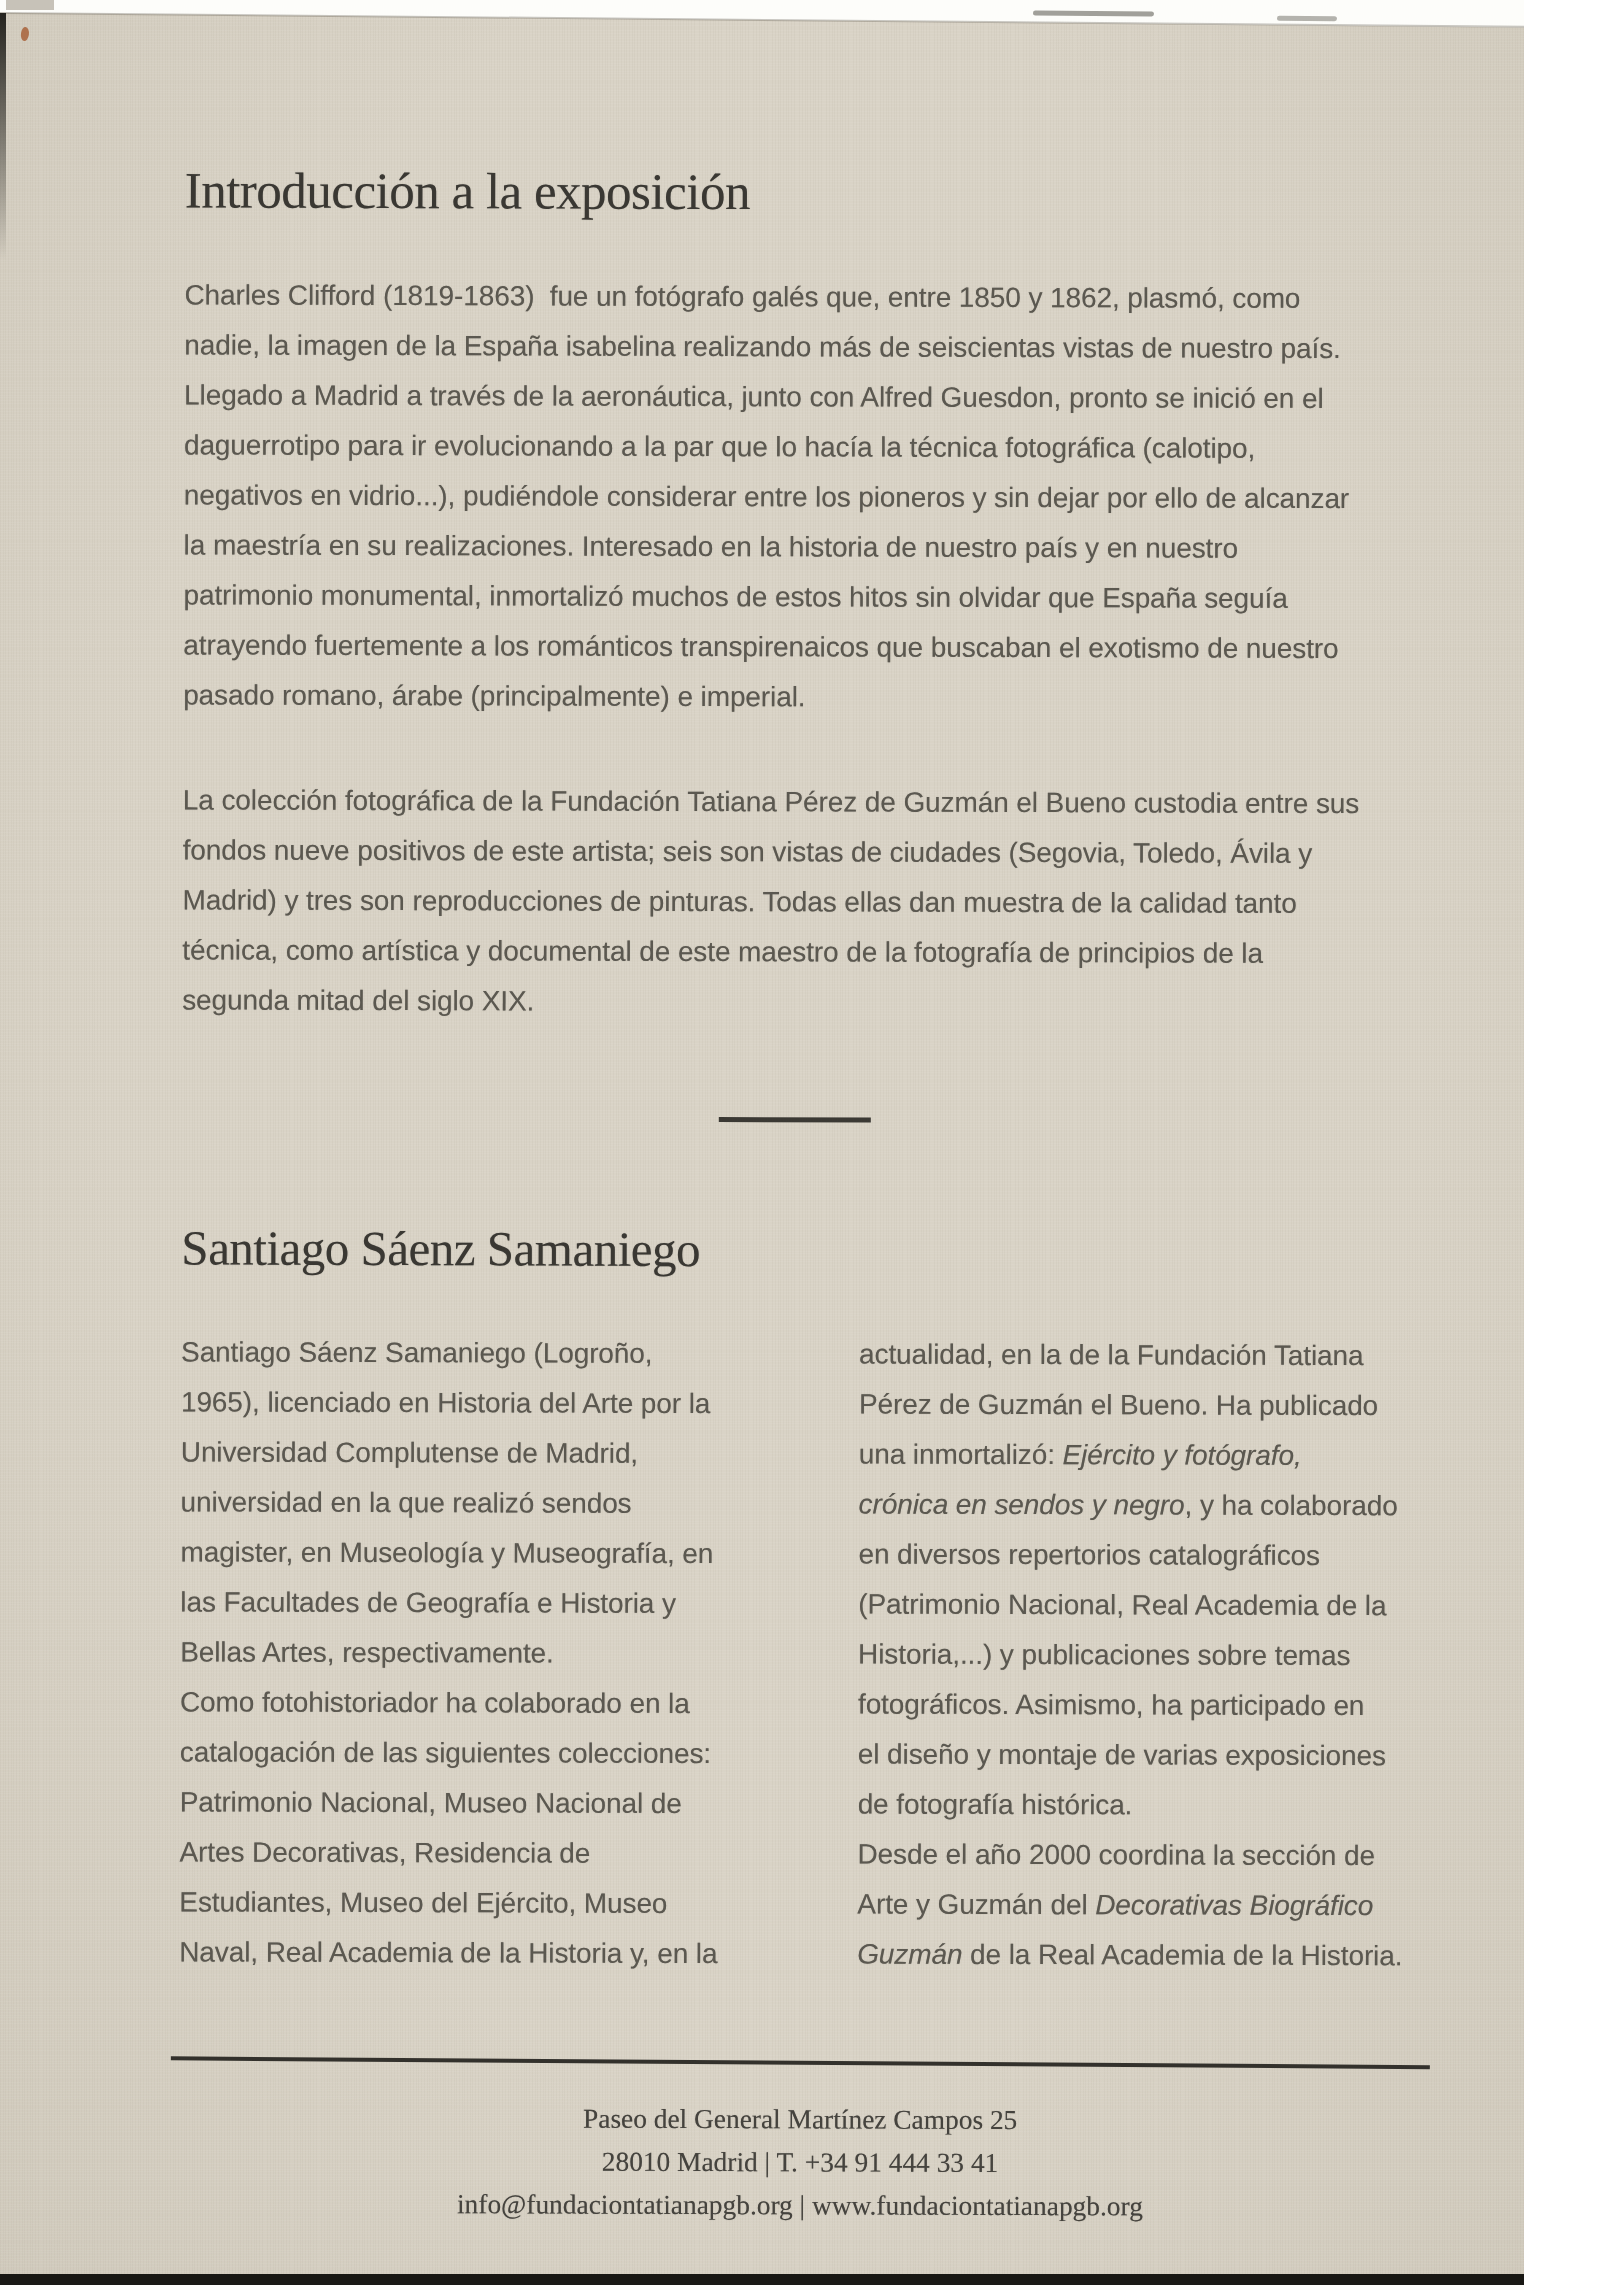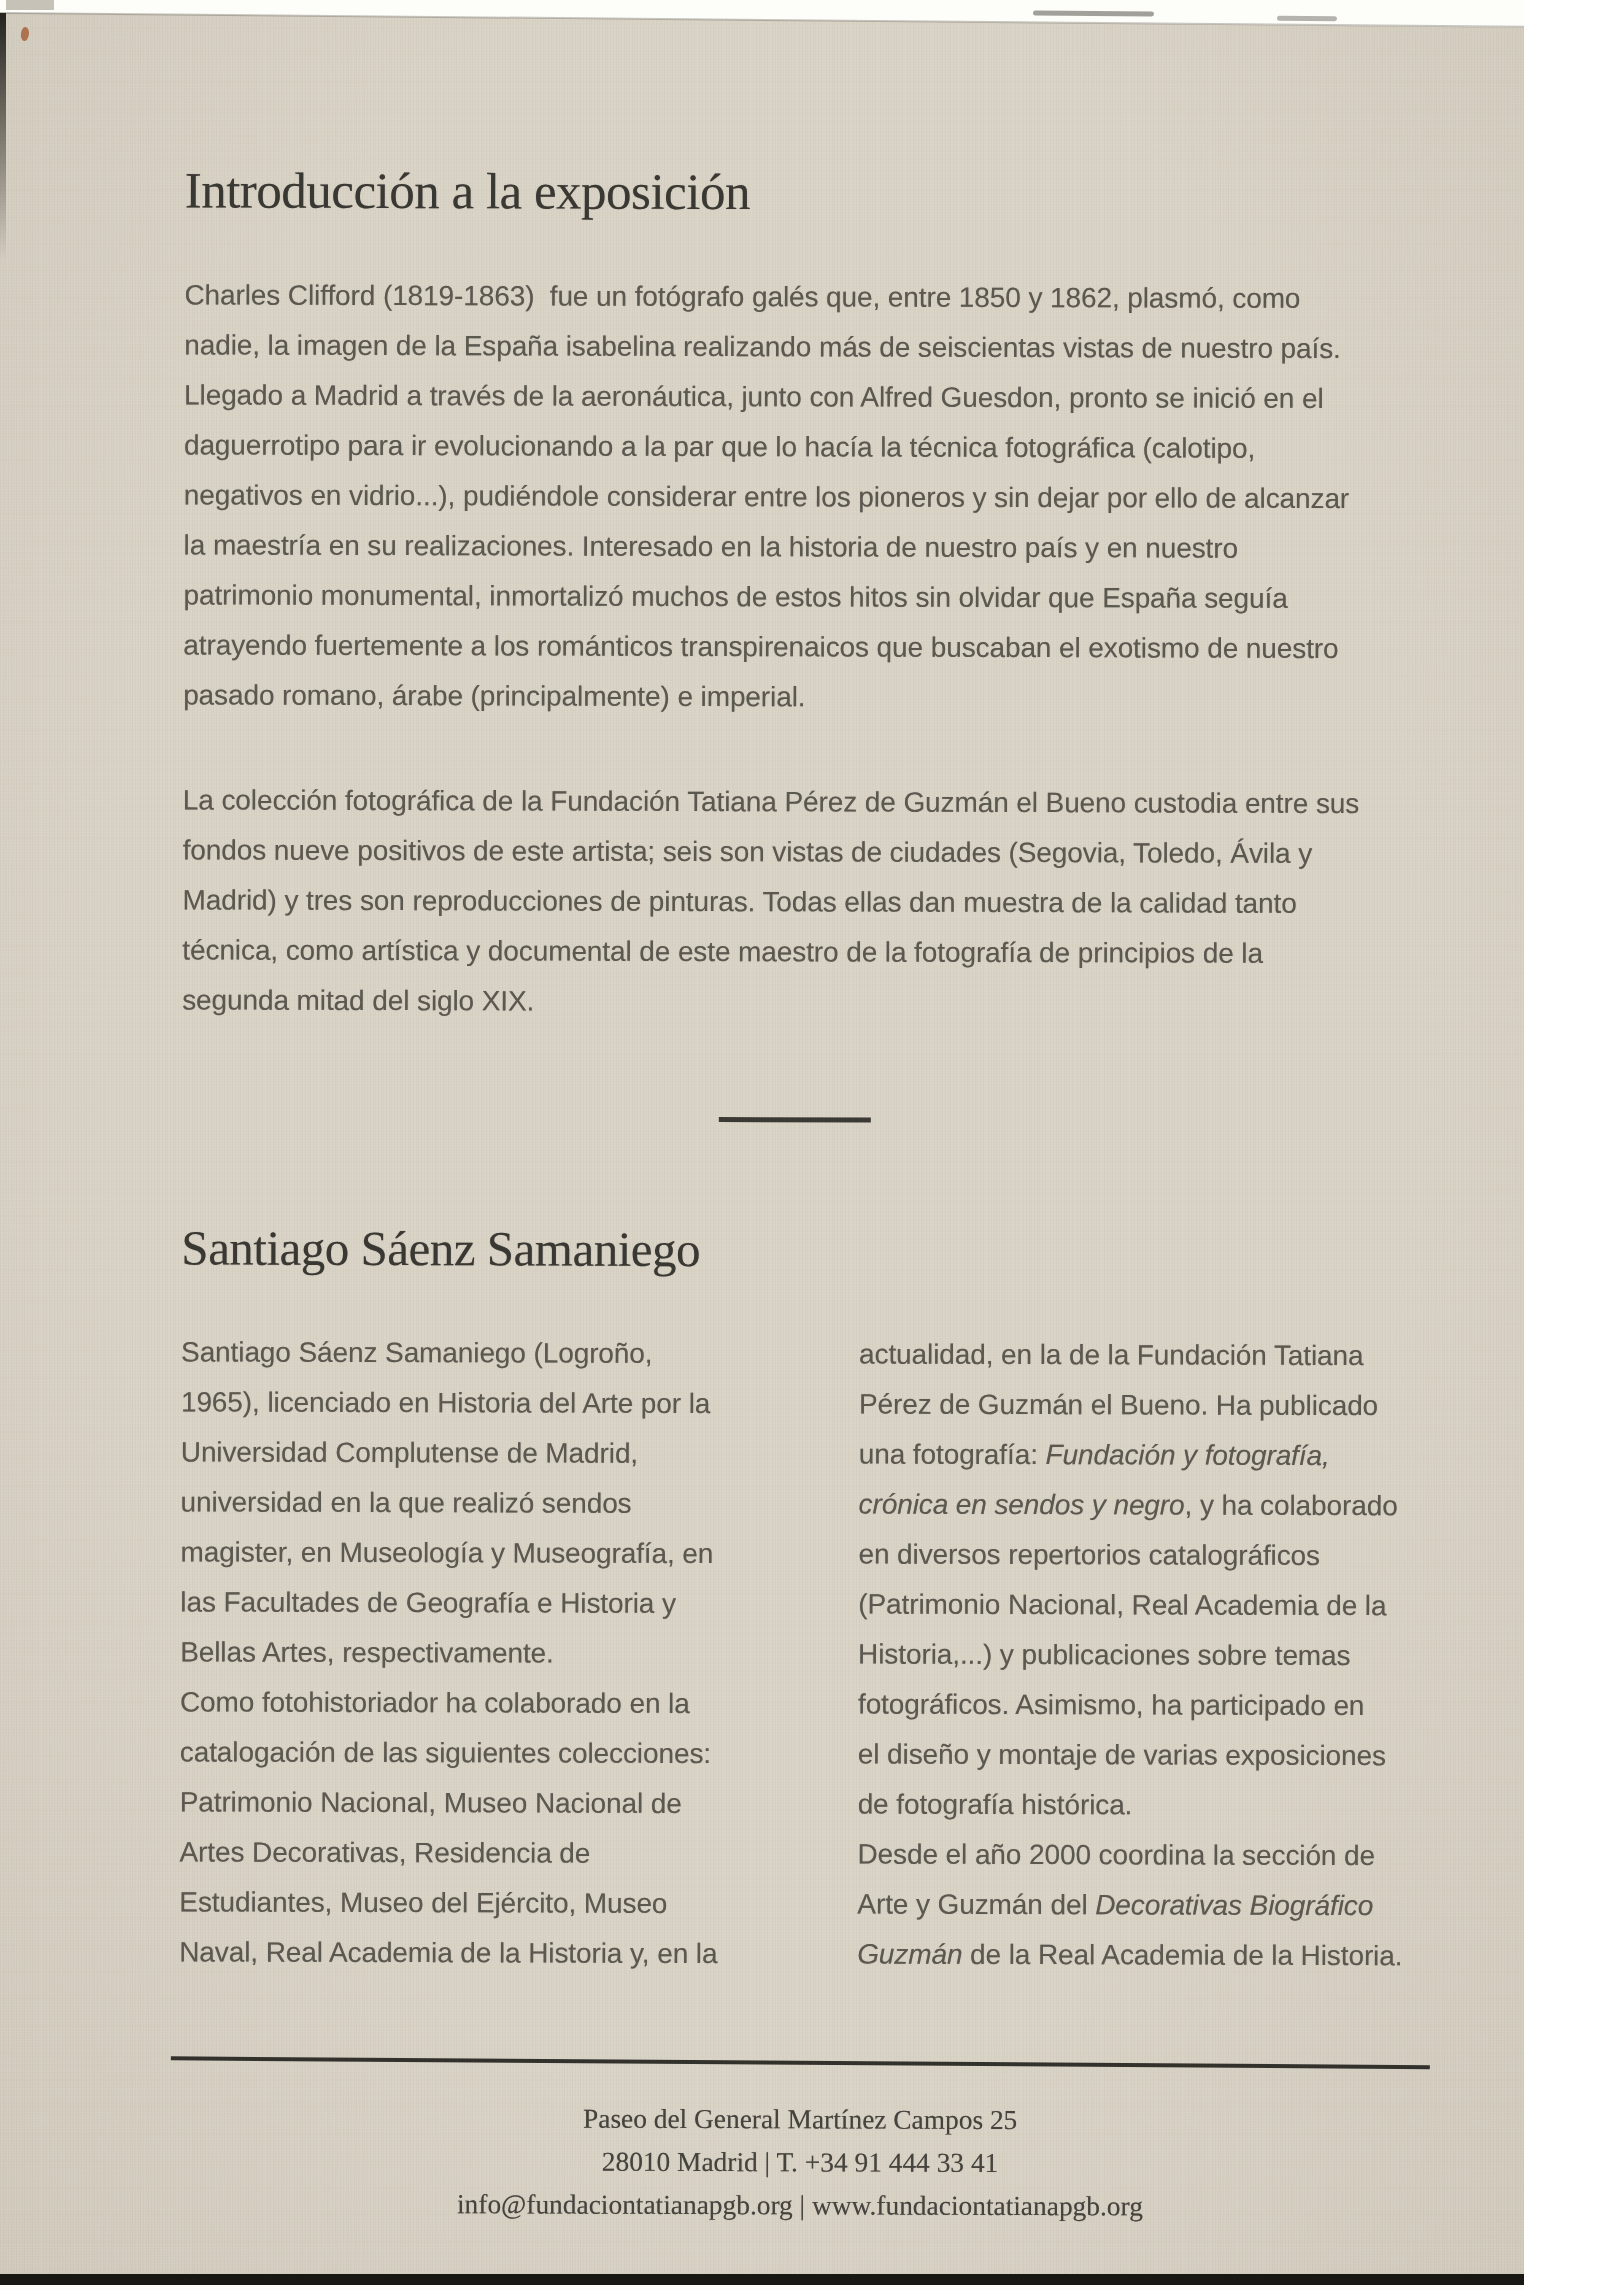--- a/index.html
+++ b/index.html
@@ -116,21 +116,21 @@
         <div class="tline">Como fotohistoriador ha colaborado en la</div>
         <div class="tline">catalogación de las siguientes colecciones:</div>
         <div class="tline">Patrimonio Nacional, Museo Nacional de</div>
         <div class="tline">Artes Decorativas, Residencia de</div>
         <div class="tline">Estudiantes, Museo del Ejército, Museo</div>
         <div class="tline">Naval, Real Academia de la Historia y, en la</div>
       </div>
     <div class="col col-right">
         <div class="tline">actualidad, en la de la Fundación Tatiana</div>
         <div class="tline">Pérez de Guzmán el Bueno. Ha publicado</div>
-        <div class="tline"><span>una fotografía: </span><em>Fundación y fotografía,</em></div>
+        <div class="tline"><span>una inmortalizó: </span><em>Ejército y fotógrafo,</em></div>
         <div class="tline"><em>crónica en sendos y negro</em><span>, y ha colaborado</span></div>
         <div class="tline">en diversos repertorios catalográficos</div>
         <div class="tline">(Patrimonio Nacional, Real Academia de la</div>
         <div class="tline">Historia,...) y publicaciones sobre temas</div>
         <div class="tline">fotográficos. Asimismo, ha participado en</div>
         <div class="tline">el diseño y montaje de varias exposiciones</div>
         <div class="tline">de fotografía histórica.</div>
         <div class="tline">Desde el año 2000 coordina la sección de</div>
         <div class="tline"><span>Arte y Guzmán del </span><em>Decorativas Biográfico</em></div>
         <div class="tline"><em>Guzmán</em><span> de la Real Academia de la Historia.</span></div>

